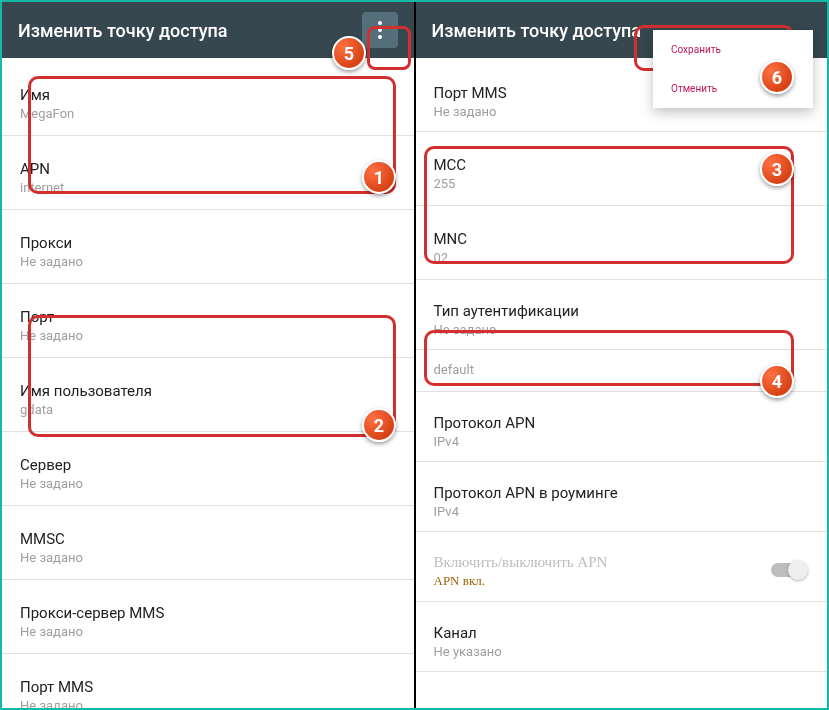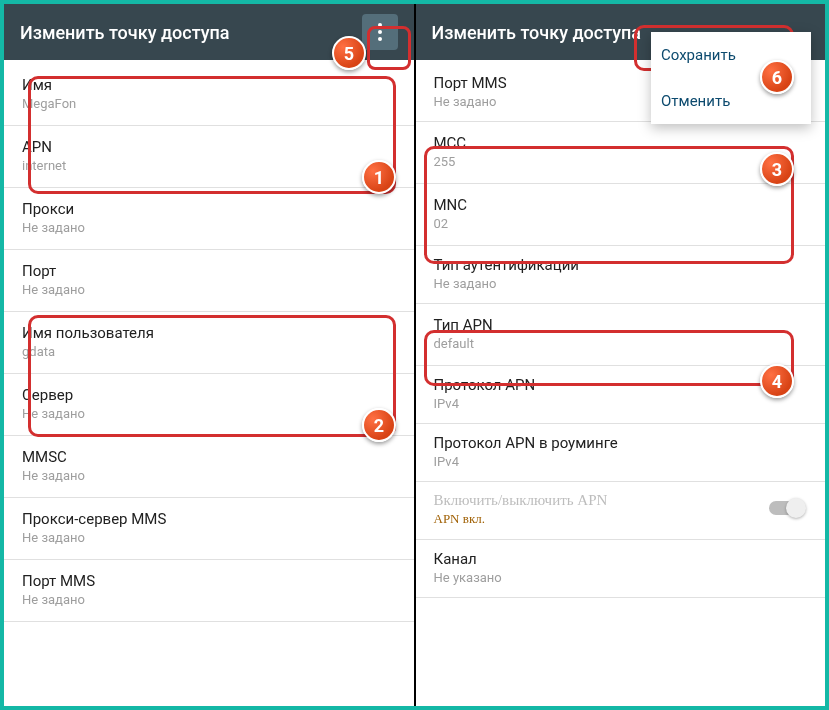--- a/index.html
+++ b/index.html
@@ -8,21 +8,21 @@
     background: #fff;
     width: 829px;
     height: 710px;
     overflow: hidden;
     position: relative;
   }
   .container {
     display: flex;
     width: 829px;
     height: 710px;
-    border: 4px solid #14b8a6;
+    border: 2px solid #14b8a6;
   }
   .phone {
     flex: 1;
     display: flex;
     flex-direction: column;
     background: #fff;
     position: relative;
   }
   .phone-left { border-right: 2px solid #000; }
   .appbar {
@@ -62,39 +62,40 @@
   .menu-popup {
     position: absolute;
     top: 28px;
     right: 14px;
     width: 160px;
     background: #fff;
     box-shadow: 0 4px 12px rgba(0,0,0,0.25);
     z-index: 20;
   }
   .menu-item {
-    padding: 14px 10px;
-    font-size: 15px;
-    color: #0c4a6e;
+    padding: 14px 18px;
+    font-size: 10px;
+    color: #be185d;
     cursor: pointer;
   }
   .list {
     flex: 1;
     overflow: hidden;
     padding-top: 4px;
   }
   .row {
     padding: 12px 18px 14px 18px;
     border-bottom: 1px solid #e0e0e0;
   }
   .row.short { padding: 10px 18px 12px 18px; }
   .row-label {
     font-size: 15px;
     color: #212121;
     margin-bottom: 2px;
+    margin-top: 12px;
   }
   .row-value {
     font-size: 13px;
     color: #9e9e9e;
   }
   .row.disabled .row-label { color: #bdbdbd; }
   .row.disabled .row-value { color: #a16207; }
   .toggle {
     position: absolute;
     right: 22px;
@@ -222,21 +223,20 @@
       </div>
       <div class="row">
         <div class="row-label">MNC</div>
         <div class="row-value">02</div>
       </div>
       <div class="row short">
         <div class="row-label">Тип аутентификации</div>
         <div class="row-value">Не задано</div>
       </div>
       <div class="row">
-        <div class="row-label">Тип APN</div>
         <div class="row-value">default</div>
       </div>
       <div class="row short">
         <div class="row-label">Протокол APN</div>
         <div class="row-value">IPv4</div>
       </div>
       <div class="row short">
         <div class="row-label">Протокол APN в роуминге</div>
         <div class="row-value">IPv4</div>
       </div>

